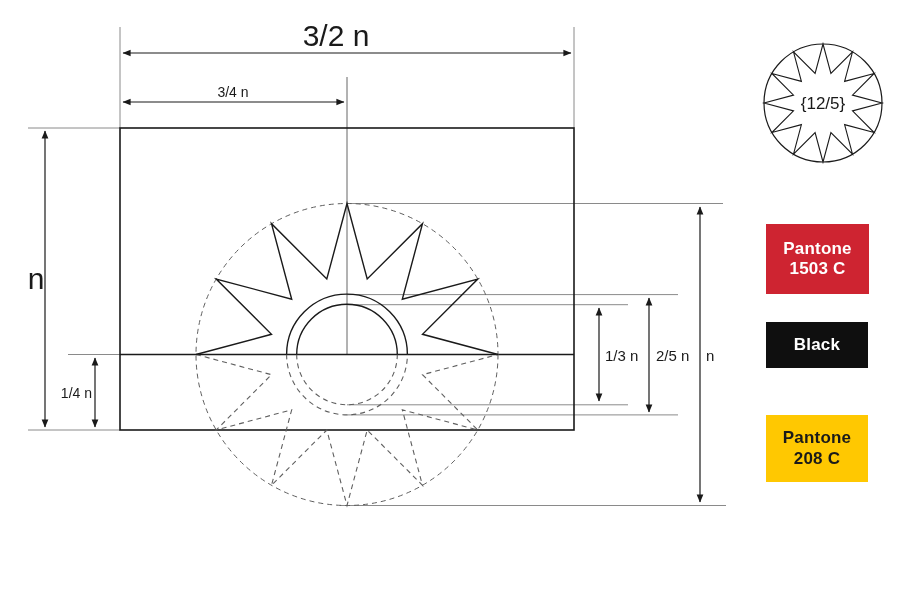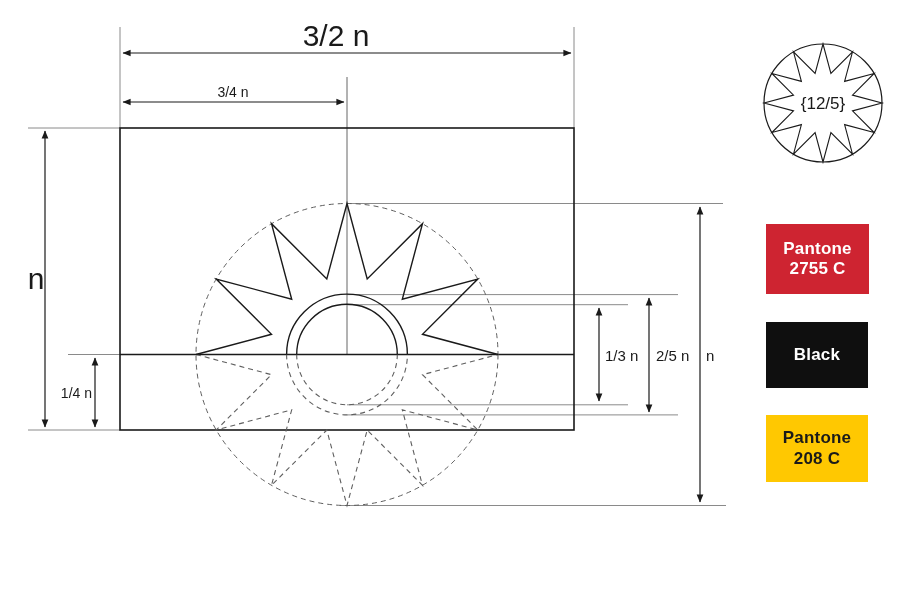--- a/index.html
+++ b/index.html
@@ -8,21 +8,21 @@
     font-family:"Liberation Sans",sans-serif;overflow:hidden;
   }
   svg{position:absolute;left:0;top:0;}
   svg text{fill:#1a1a1a;font-family:"Liberation Sans",sans-serif;}
   .swatch{
     position:absolute;display:flex;flex-direction:column;align-items:center;
     justify-content:center;text-align:center;font-weight:bold;font-size:17px;
     line-height:1.18;letter-spacing:.2px;
   }
   .sw-red{left:766px;top:224px;width:103px;height:70px;}
-  .sw-black{left:766px;top:322px;width:102px;height:66px;}
+  .sw-black{left:766px;top:322px;width:102px;height:46px;}
   .sw-yellow{left:766px;top:415px;width:102px;height:67px;}
 </style>
 </head>
 <body>
 
 <svg width="900" height="600" viewBox="0 0 900 600">
   <defs>
     <marker id="ah" viewBox="0 0 10 10" refX="9.5" refY="5" markerWidth="11" markerHeight="8" orient="auto-start-reverse" markerUnits="userSpaceOnUse">
       <path d="M0,0.8 L10,5 L0,9.2 Z" fill="#1a1a1a"></path>
     </marker>
@@ -77,21 +77,21 @@
 
   <g>
     <circle cx="823" cy="103" r="59" fill="none" stroke="#1a1a1a" stroke-width="1.2"></circle>
     <path id="badge-star" d="M823.0,44.0 L815.1,73.5 L793.5,51.9 L801.4,81.4 L771.9,73.5 L793.5,95.1 L764.0,103.0 L793.5,110.9 L771.9,132.5 L801.4,124.6 L793.5,154.1 L815.1,132.5 L823.0,162.0 L830.9,132.5 L852.5,154.1 L844.6,124.6 L874.1,132.5 L852.5,110.9 L882.0,103.0 L852.5,95.1 L874.1,73.5 L844.6,81.4 L852.5,51.9 L830.9,73.5 Z" fill="none" stroke="#1a1a1a" stroke-width="1.1"></path>
     <text x="823" y="109" font-size="17" text-anchor="middle">{12/5}</text>
   </g>
 </svg>
 
 <div class="swatch sw-red" style="background: rgb(206, 36, 49); color: rgb(255, 255, 255);">
   <span>Pantone</span>
-  <span>2755 C</span>
+  <span>1503 C</span>
 </div>
 <div class="swatch sw-black" style="background: rgb(15, 15, 15); color: rgb(255, 255, 255);">
   <span>Black</span>
 </div>
 <div class="swatch sw-yellow" style="background: rgb(255, 200, 1); color: rgb(26, 26, 26);">
   <span>Pantone</span>
   <span>208 C</span>
 </div>
 
 </body></html>

